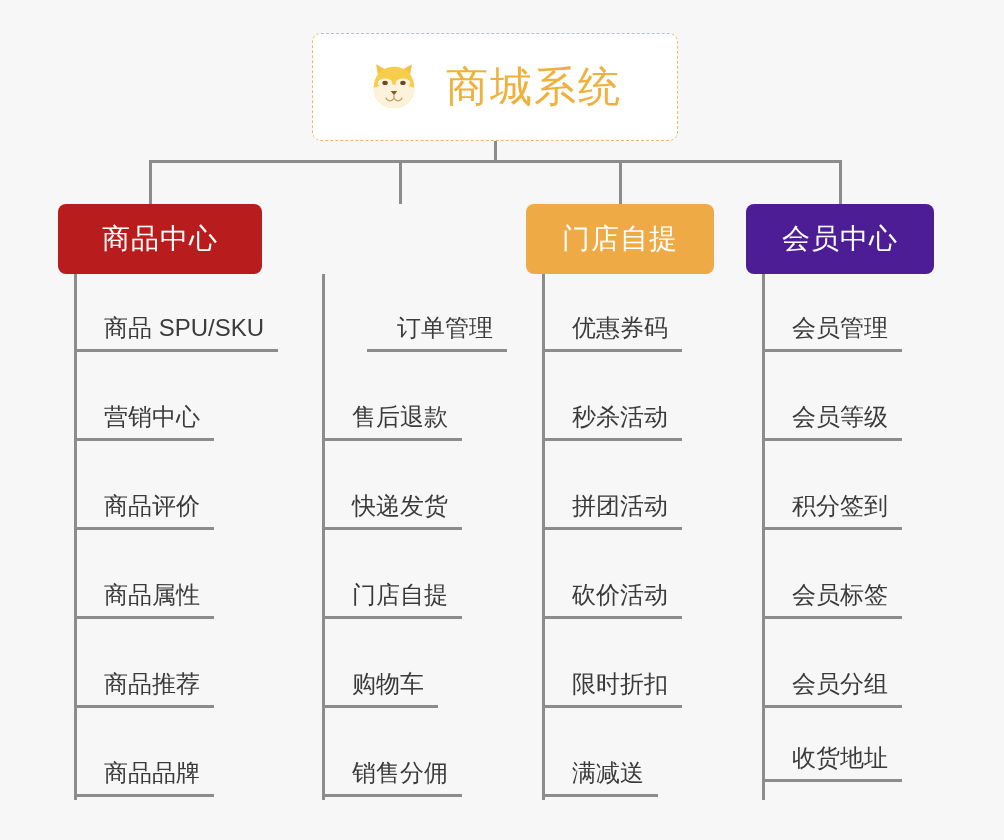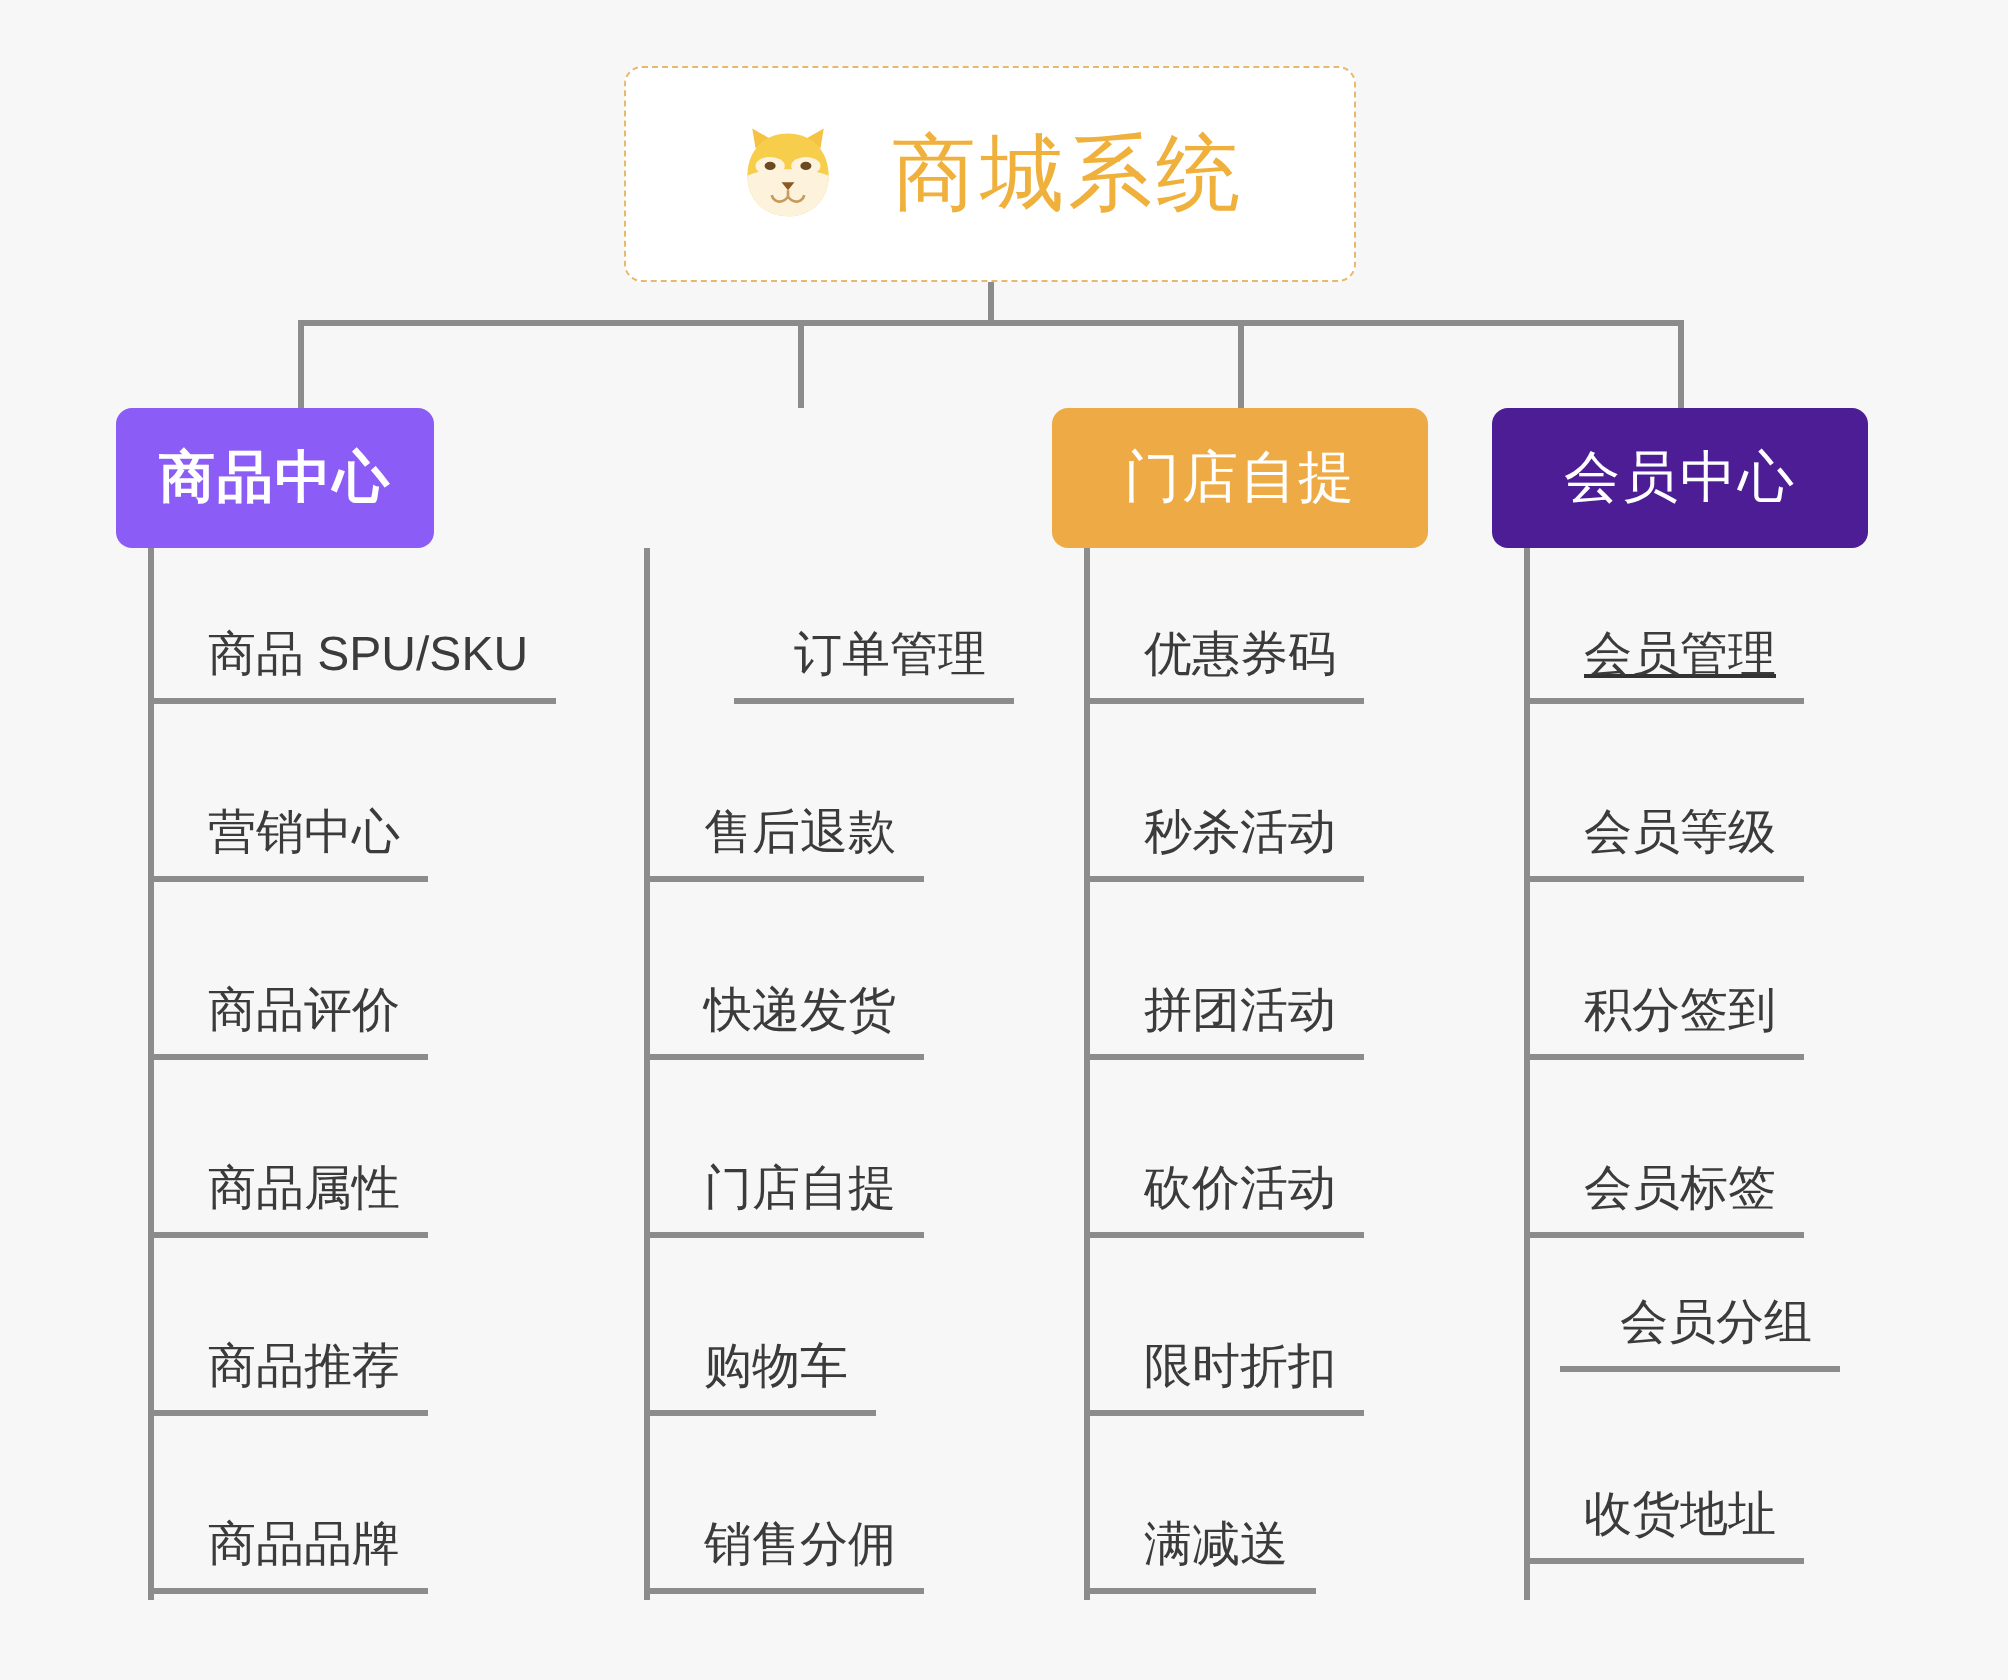--- a/index.html
+++ b/index.html
@@ -133,21 +133,21 @@
       <div class="bus-stem" style="left: 493.5px; top: 141px; width: 3px; height: 22px; background: rgb(140, 140, 140);"></div>
       <div class="bus-stem" style="left: 148.5px; top: 160px; width: 693px; height: 3px; background: rgb(140, 140, 140);"></div>
       <div class="bus-stem" style="left: 148.5px; top: 160px; width: 3px; height: 44px; background: rgb(140, 140, 140);"></div>
       <div class="bus-stem" style="left: 398.5px; top: 160px; width: 3px; height: 44px; background: rgb(140, 140, 140);"></div>
       <div class="bus-stem" style="left: 618.5px; top: 160px; width: 3px; height: 44px; background: rgb(140, 140, 140);"></div>
       <div class="bus-stem" style="left: 838.5px; top: 160px; width: 3px; height: 44px; background: rgb(140, 140, 140);"></div>
     </div>
 
   <div id="columns-host">
       <div class="column" style="left: 58px; width: 184px; height: 636px;">
-        <div class="cat-box" style="width: 159px; background: #8b5cf6; font-weight: bold;">
+        <div class="cat-box" style="width: 204px; background: #b91c1c;">
           <span>商品中心</span>
         </div>
         <div class="trunk" style="left: 16px; top: 70px; height: 526px; background: rgb(140, 140, 140);"></div>
         <div class="leaf" style="left: 16px; top: 102px; height: 46px;">
           <span class="leaf-label">商品 SPU/SKU</span>
         </div>
         <div class="leaf" style="left: 16px; top: 191px; height: 46px;">
           <span class="leaf-label">营销中心</span>
         </div>
         <div class="leaf" style="left: 16px; top: 280px; height: 46px;">
@@ -206,33 +206,33 @@
         </div>
         <div class="leaf" style="left: 16px; top: 547px; height: 46px;">
           <span class="leaf-label">满减送</span>
         </div>
       </div>
       <div class="column" style="left: 746px; width: 188px; height: 636px;">
         <div class="cat-box" style="width: 188px; background: #4c1d95;">
           <span>会员中心</span>
         </div>
         <div class="trunk" style="left: 16px; top: 70px; height: 526px; background: rgb(140, 140, 140);"></div>
-        <div class="leaf" style="left: 16px; top: 102px; height: 46px; text-decoration: underline;">
+        <div class="leaf" style="left: 16px; top: 102px; height: 46px;">
           <span class="leaf-label">会员管理</span>
         </div>
         <div class="leaf" style="left: 16px; top: 191px; height: 46px;">
           <span class="leaf-label">会员等级</span>
         </div>
         <div class="leaf" style="left: 16px; top: 280px; height: 46px;">
           <span class="leaf-label">积分签到</span>
         </div>
         <div class="leaf" style="left: 16px; top: 369px; height: 46px;">
           <span class="leaf-label">会员标签</span>
         </div>
-        <div class="leaf" style="left: 16px; top: 436px; height: 46px; padding-left: 18px;">
+        <div class="leaf" style="left: 16px; top: 458px; height: 46px;">
           <span class="leaf-label">会员分组</span>
         </div>
         <div class="leaf" style="left: 16px; top: 532px; height: 46px;">
           <span class="leaf-label">收货地址</span>
         </div>
       </div>
     </div>
 
 </div>
 

